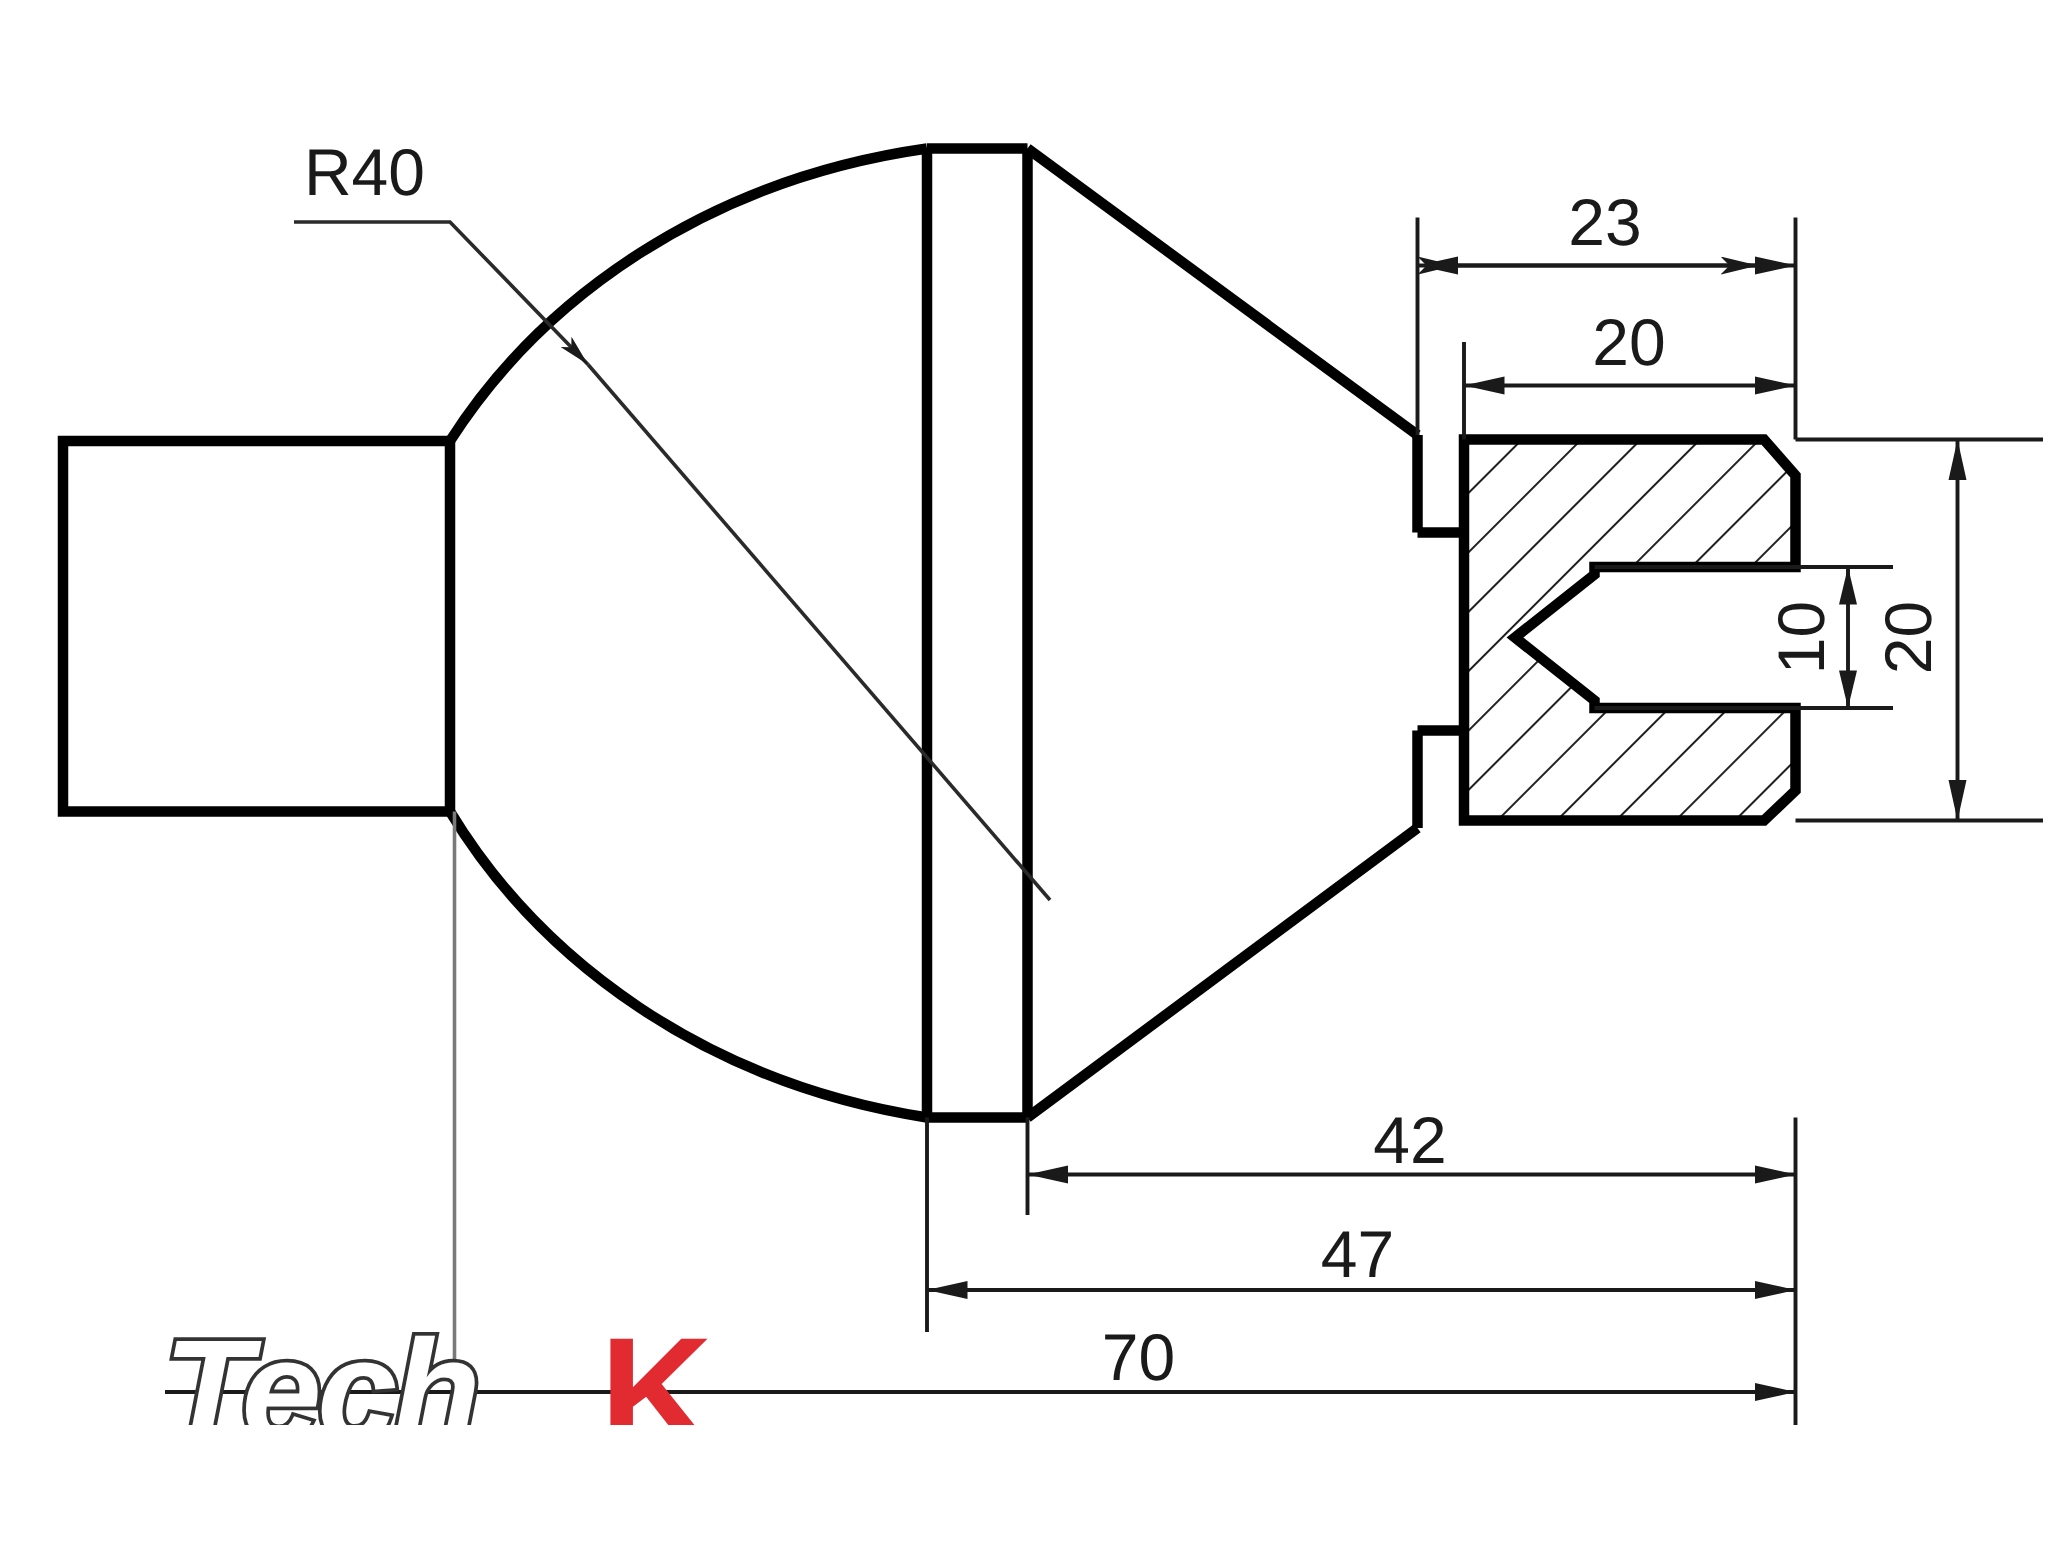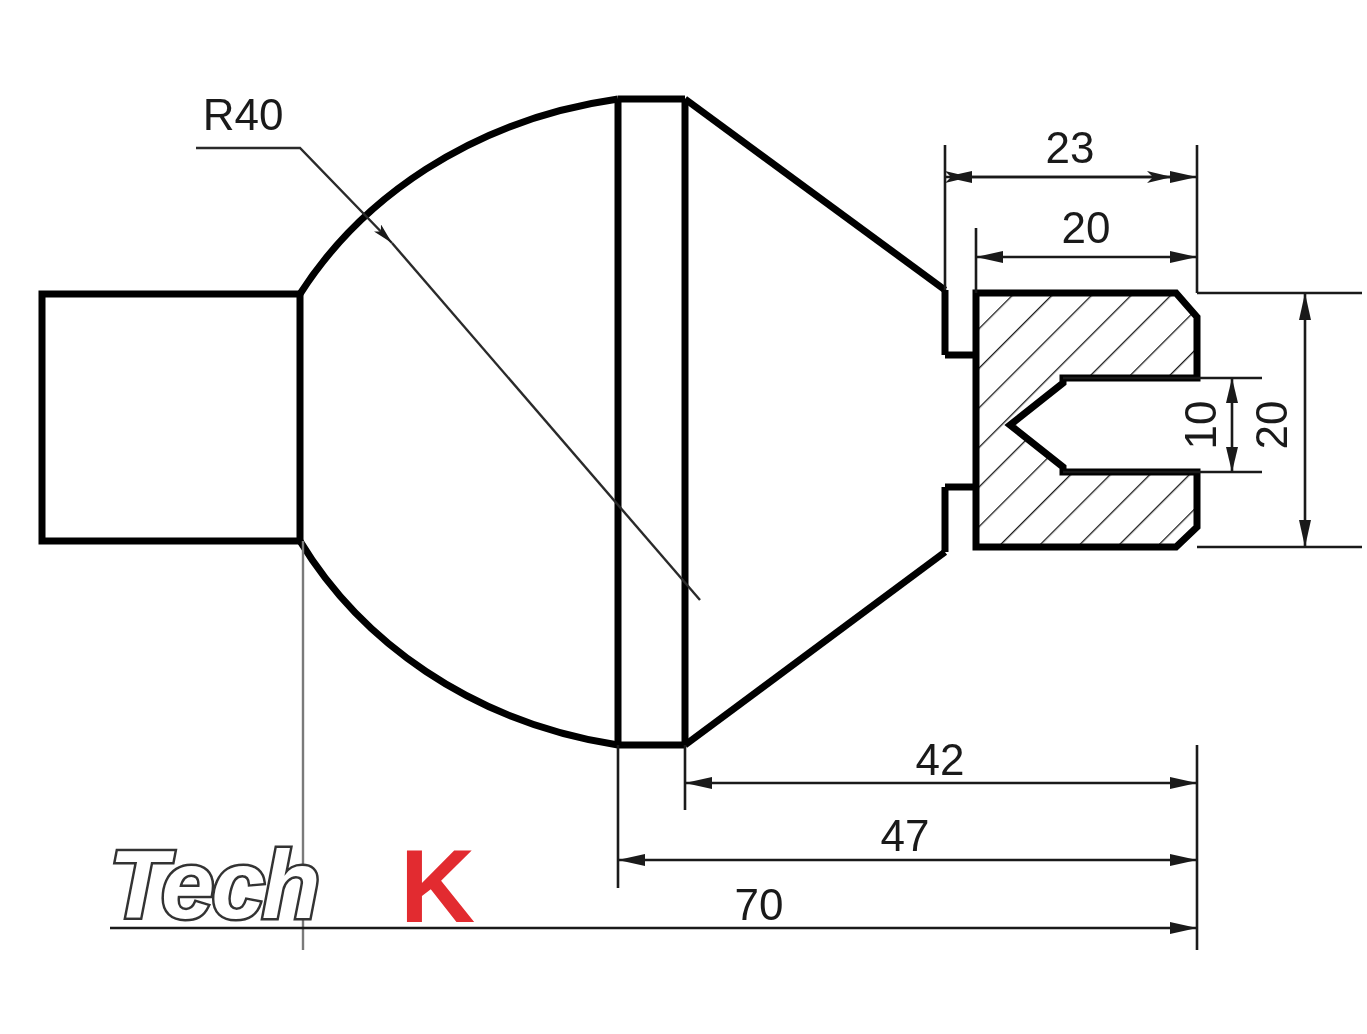--- a/index.html
+++ b/index.html
@@ -21,21 +21,21 @@
   .outline{fill:none;stroke:#000000;stroke-width:7;stroke-linejoin:miter;stroke-linecap:butt;}
   .hatchline{stroke:#1a1a1a;stroke-width:2.6;}
   .dimline{stroke:#1a1a1a;stroke-width:2.6;fill:none;}
   .extline{stroke:#1a1a1a;stroke-width:2.6;fill:none;}
   .centerline{stroke:#7a7a7a;stroke-width:2.4;fill:none;}
   .leader{stroke:#2a2a2a;stroke-width:2.4;fill:none;}
   .arrowfill{fill:#1a1a1a;}
   
   #logo{
     position:absolute;
-    left:105px;top:830px;
+    left:105px;top:872px;
     width:455px;height:110px;
     pointer-events:none;
   }
   .logo-tech{
     font-family:"Liberation Sans", sans-serif;
     font-size:96px;
     font-weight:bold;
     font-style:italic;
     letter-spacing:-3px;
   }

